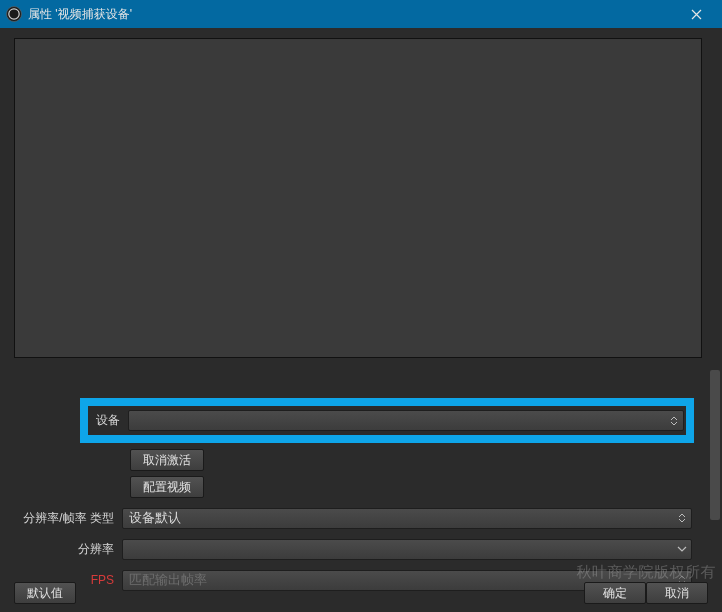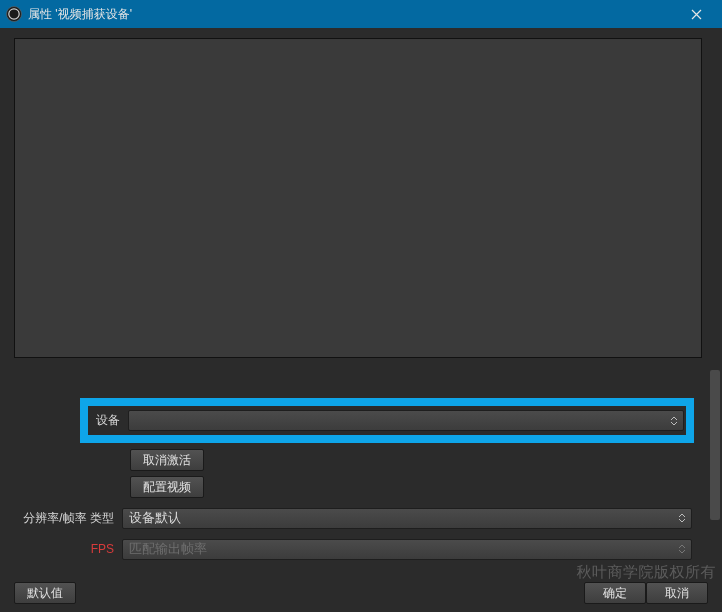--- a/index.html
+++ b/index.html
@@ -222,20 +222,31 @@
           <svg width="8" height="5" viewBox="0 0 8 5">
               <path d="M1 4 L4 1 L7 4" fill="none" stroke="#bdbdbd" stroke-width="1"></path>
             </svg>
           <svg width="8" height="5" viewBox="0 0 8 5">
               <path d="M1 1 L4 4 L7 1" fill="none" stroke="#bdbdbd" stroke-width="1"></path>
             </svg>
         </span>
       </div>
     </div>
 
+    <div class="row">
+      <div class="label">分辨率</div>
+      <div class="control select">
+        <span></span>
+        <span class="drop">
+          <svg width="10" height="6" viewBox="0 0 10 6">
+              <path d="M1 1 L5 5 L9 1" fill="none" stroke="#bdbdbd" stroke-width="1.2"></path>
+            </svg>
+        </span>
+      </div>
+    </div>
 
     <div class="row">
       <div class="label fps">FPS</div>
       <div class="control select disabled">
         <span>匹配输出帧率</span>
         <span class="spin">
           <svg width="8" height="5" viewBox="0 0 8 5">
               <path d="M1 4 L4 1 L7 4" fill="none" stroke="#777" stroke-width="1"></path>
             </svg>
           <svg width="8" height="5" viewBox="0 0 8 5">

